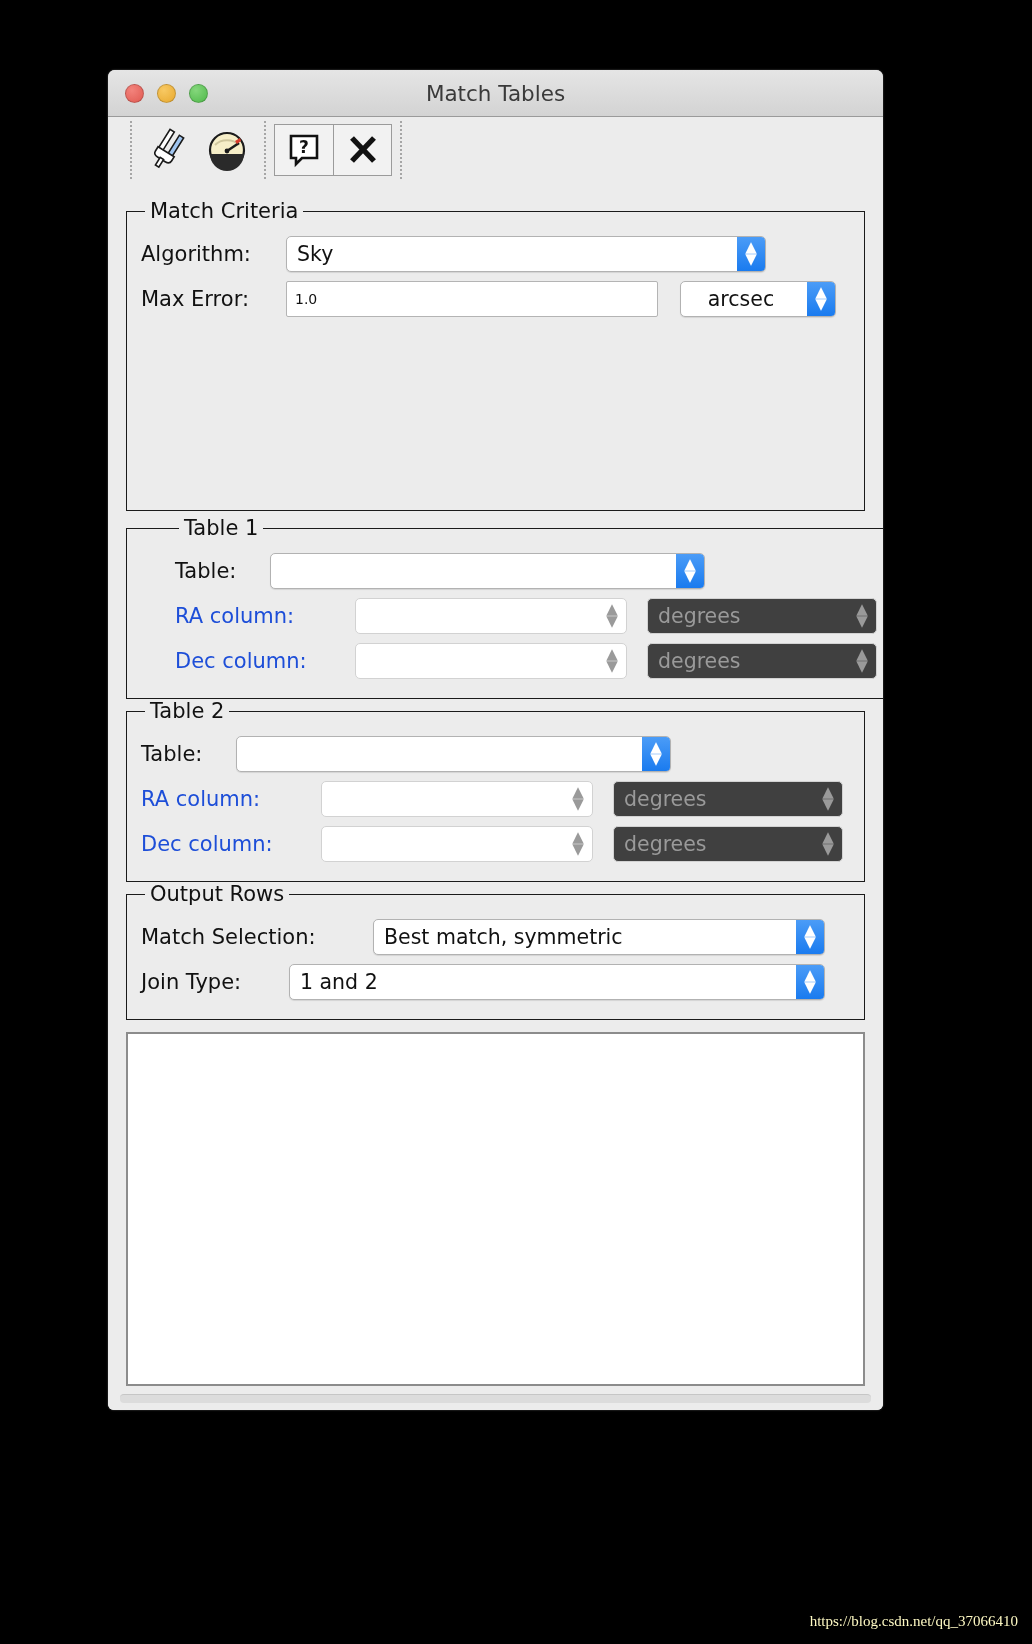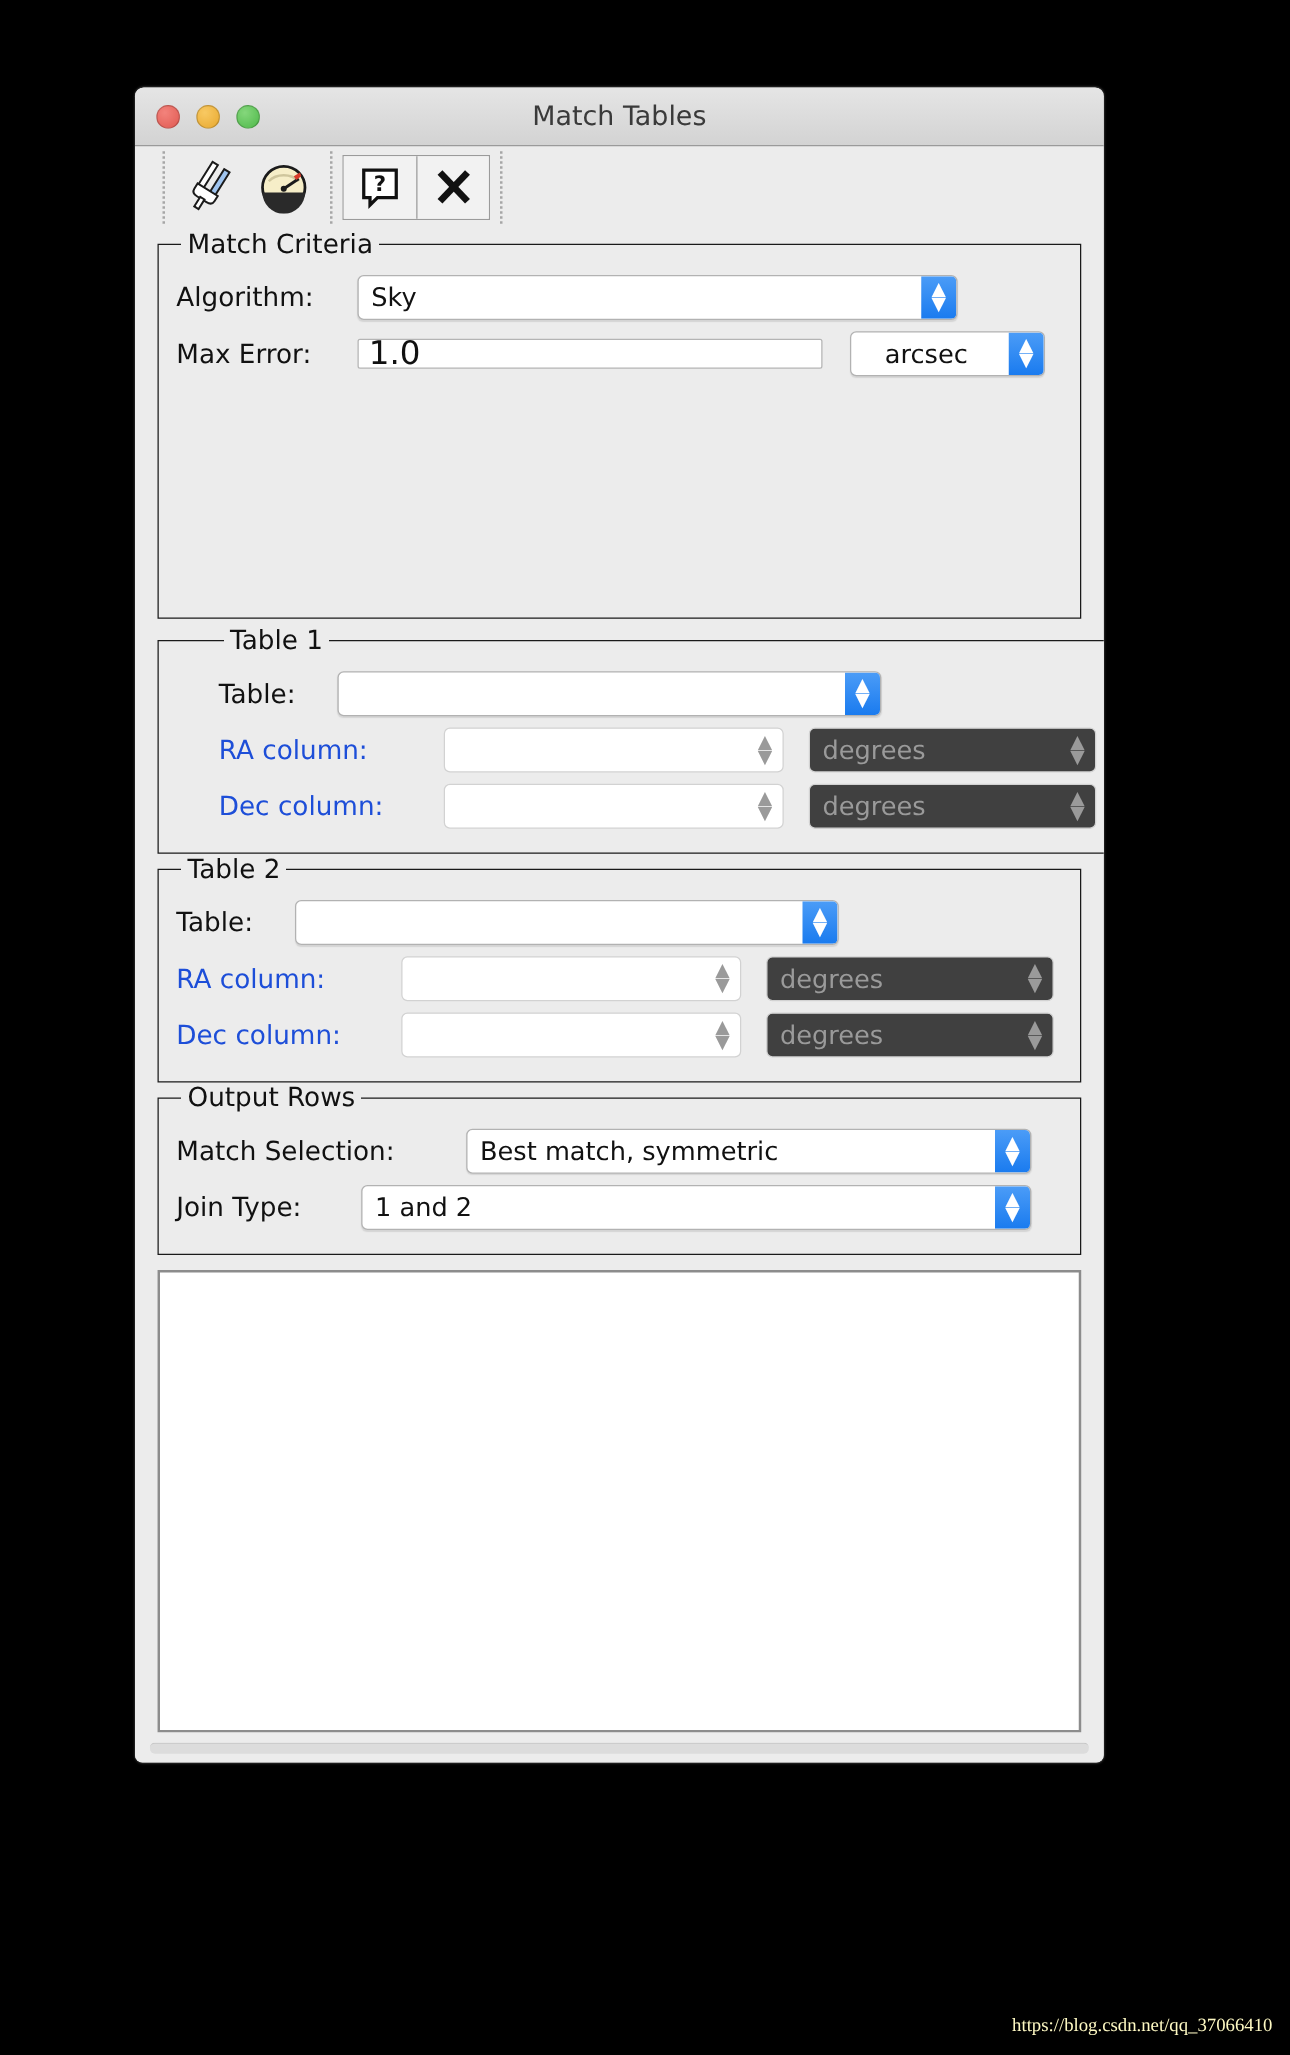--- a/index.html
+++ b/index.html
@@ -170,26 +170,26 @@
     border-color: #d2d2d2;
     box-shadow: none;
     color: #111;
   }
   .combo.whitebody .stepper {
     background: transparent;
     color: #9a9a9a;
   }
 
   .textfield {
-    height: 24px;
+    height: 36px;
     background: #fff;
     border: 1px solid #b4b4b4;
     border-radius: 2px;
     padding: 0 8px;
-    font-size: 26px;
+    font-size: 14px;
     color: #111;
     display: flex;
     align-items: center;
   }
 
   
   #logarea {
     flex: 1 1 auto;
     margin: 12px 0 0 0;
     background: #fff;
@@ -300,21 +300,21 @@
           <line x1="29" y1="6" x2="7" y2="29" stroke="#111" stroke-width="5.4"></line>
         </svg>
       </div>
     </div>
 
     <div class="tb-sep"></div>
   </div>
 
   <div id="body">
 
-    <fieldset class="grp" style="height:312px;">
+    <fieldset class="grp" style="height:312px;margin-top:16px;">
       <legend>Match Criteria</legend>
 
       <div class="row">
         <span class="lbl" style="width:145px;">Algorithm:</span>
         <div class="combo" style="width:480px;">
           <span>Sky</span>
           <span class="stepper">▲<br>▼</span>
         </div>
       </div>
 

